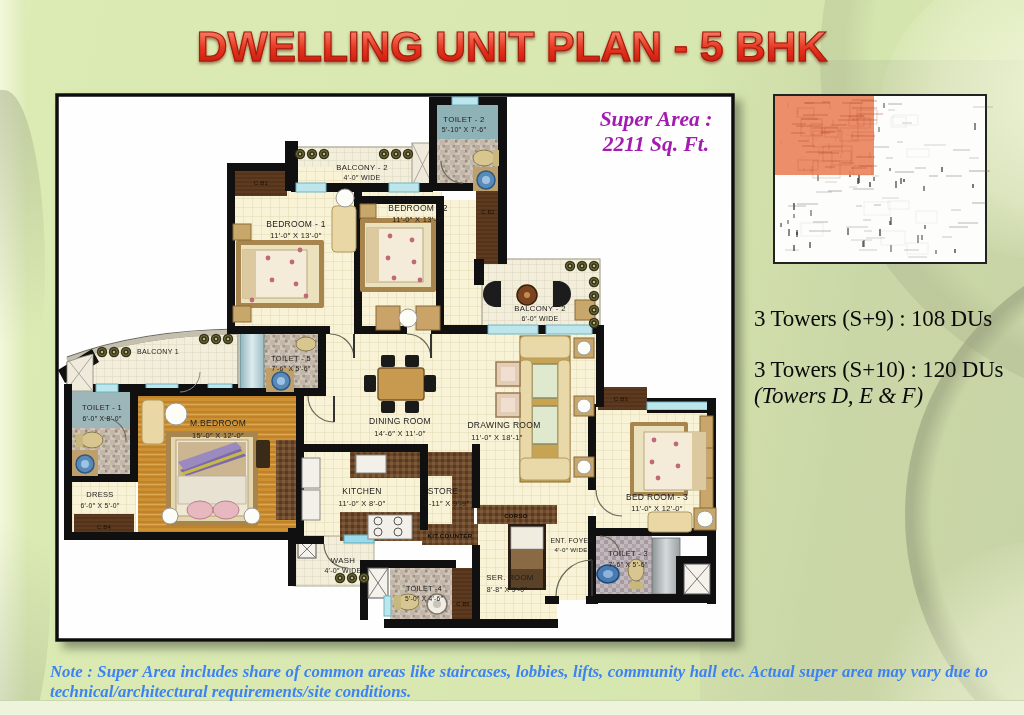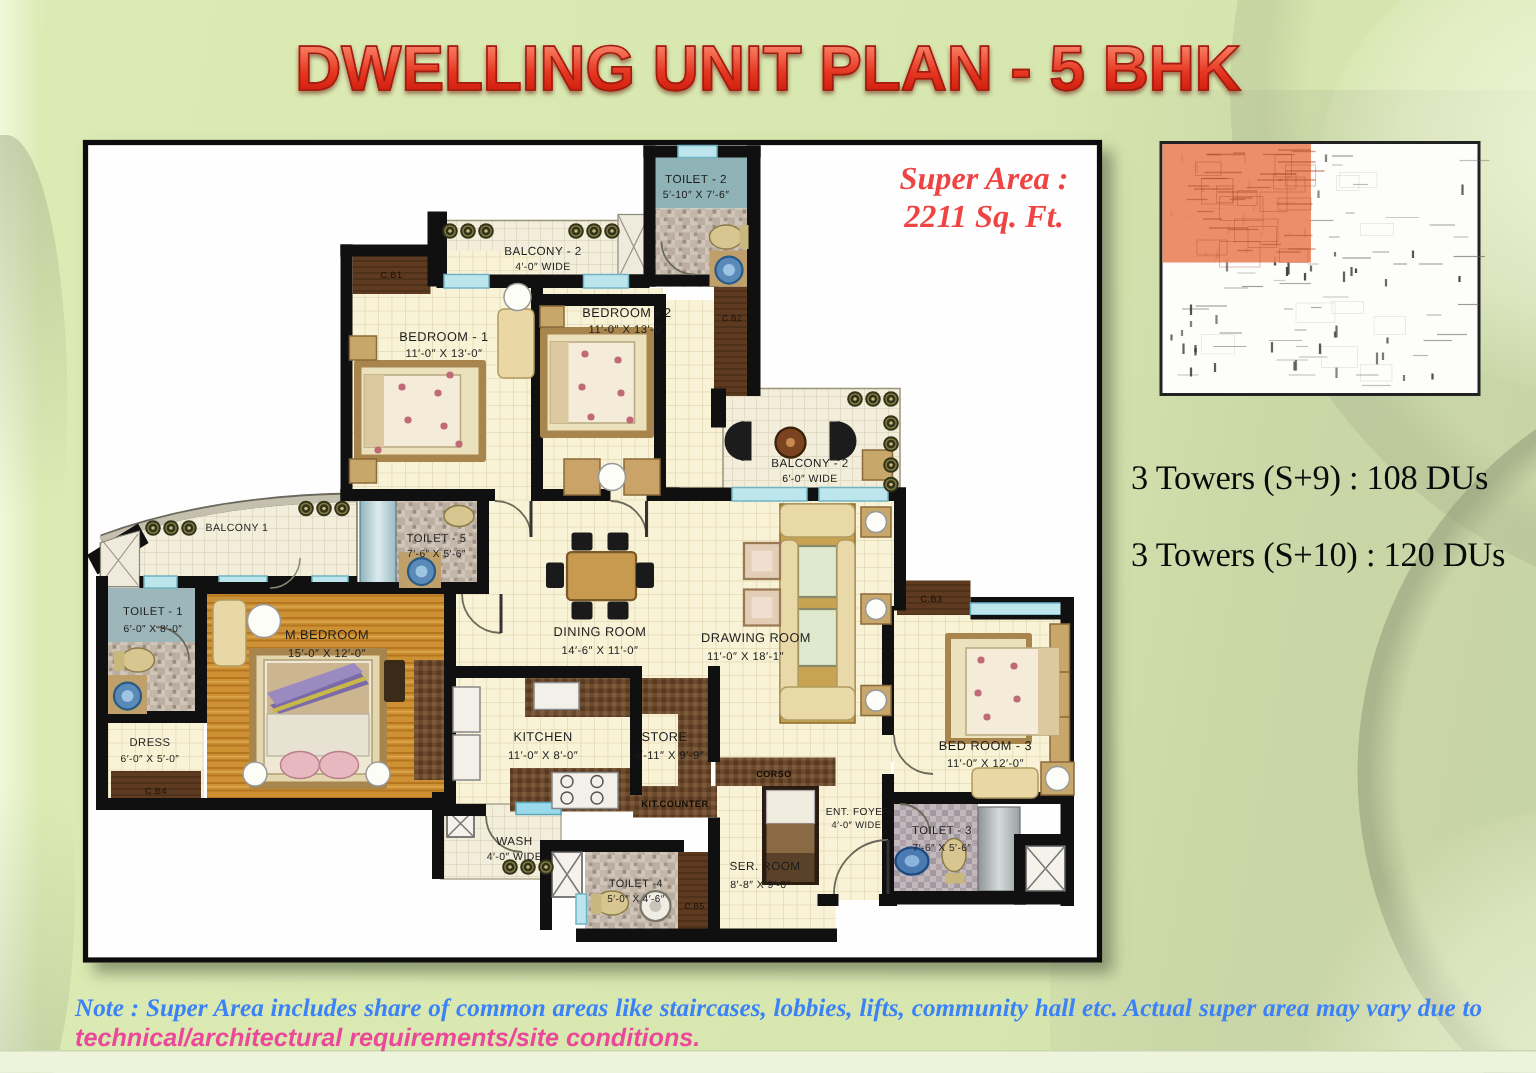--- a/index.html
+++ b/index.html
@@ -820,22 +820,22 @@
       <rect x="850" y="103" width="11" height="15" fill="none" stroke="#a04020" stroke-width="0.6" opacity="0.35"></rect>
       <rect x="852" y="132" width="22" height="8" fill="none" stroke="#a04020" stroke-width="0.6" opacity="0.35"></rect>
       <rect x="813" y="161" width="27" height="17" fill="none" stroke="#a04020" stroke-width="0.6" opacity="0.35"></rect>
       <rect x="858" y="118" width="12" height="10" fill="none" stroke="#a04020" stroke-width="0.6" opacity="0.35"></rect>
       <rect x="823" y="146" width="29" height="15" fill="none" stroke="#a04020" stroke-width="0.6" opacity="0.35"></rect>
       <rect x="832" y="151" width="19" height="14" fill="none" stroke="#a04020" stroke-width="0.6" opacity="0.35"></rect>
 </g>
 </svg>
 
 <div class="t" style="left:556px;top:107px;width:200px;text-align:center;font-family:'Liberation Serif',serif;
-  font-weight:bold;font-style:italic;font-size:21.5px;line-height:25px;color:#ef4444;">Super Area :<br>2211 Sq. Ft.</div>
+  font-weight:bold;font-style:italic;font-size:21.5px;line-height:25px;color:#a21caf;">Super Area :<br>2211 Sq. Ft.</div>
 
 <div class="t" style="left:754px;top:306px;width:290px;white-space:nowrap;font-family:'Liberation Serif',serif;font-size:23px;line-height:25.6px;letter-spacing:-0.2px;color:#0a0a0a;">
-3 Towers (S+9) : 108 DUs<br><br>3 Towers (S+10) : 120 DUs<br></div>
+3 Towers (S+9) : 108 DUs<br><br>3 Towers (S+10) : 120 DUs<br><i>(Towers D, E &amp; F)</i></div>
 
 <div class="t" style="left:50px;top:661px;width:938px;text-align:justify;text-align-last:justify;font-family:'Liberation Serif',serif;
   font-weight:bold;font-style:italic;font-size:16.8px;line-height:21.5px;color:#3b82f6;">Note&nbsp;: Super Area includes share of common areas like staircases, lobbies, lifts, community hall etc. Actual super area may vary due to</div>
 
-<div class="t" style="left:50px;top:682px;width:938px;font-family:Liberation Sans, sans-serif;
-  font-weight:bold;font-style:italic;font-size:16.8px;color:#ec4899;">technical/architectural requirements/site conditions.</div>
+<div class="t" style="left:50px;top:682px;width:938px;font-family:Liberation Serif, serif;
+  font-weight:bold;font-style:italic;font-size:16.8px;color:#3b82f6;">technical/architectural requirements/site conditions.</div>
 
 </body></html>

